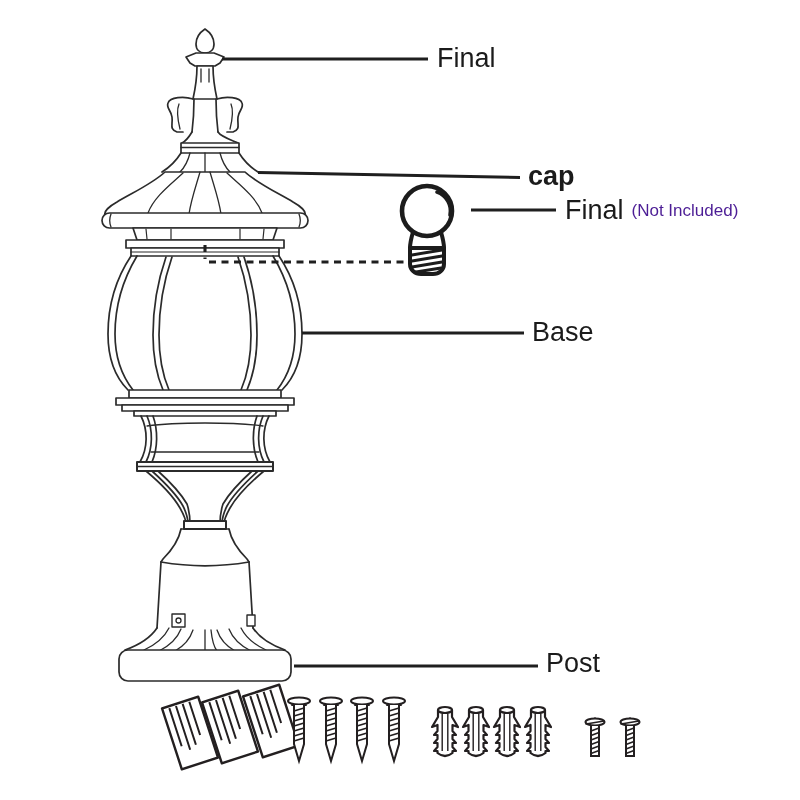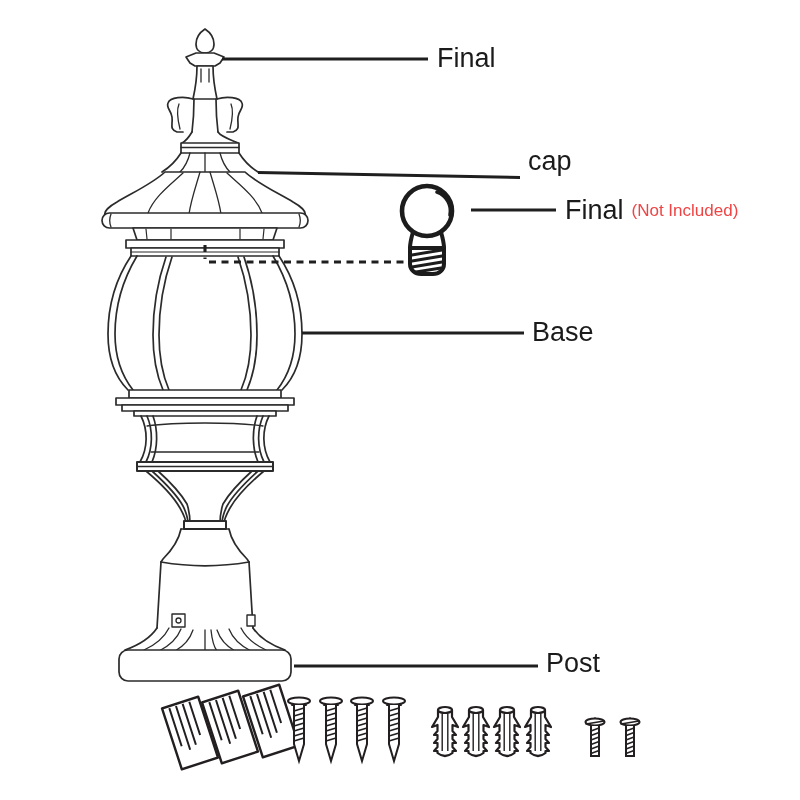--- a/index.html
+++ b/index.html
@@ -1,21 +1,21 @@
 <!DOCTYPE html>
 <html><head>
 <meta charset="utf-8">
 <style>
   html,body{margin:0;padding:0;background:#fff;}
   .stage{position:relative;width:800px;height:800px;background:#fff;overflow:hidden;
          font-family:"Liberation Sans",sans-serif;}
   .stage svg{position:absolute;left:0;top:0;}
   .label{position:absolute;color:#1b1b1b;font-size:27px;line-height:31px;white-space:nowrap;}
   .label-row{display:flex;align-items:center;}
-  .note{font-size:17px;margin-left:8px;color:#ef4444;}
+  .note{font-size:17px;margin-left:8px;color:#4c1d95;}
 </style>
 </head>
 <body>
 
 <div class="stage">
 
 <svg width="800" height="800" viewBox="0 0 800 800">
   <defs>
 
     <g id="gscrew" stroke="#231f20" stroke-width="2" fill="#fff" stroke-linecap="round">
@@ -155,21 +155,21 @@
     <use href="#gplug" x="476"></use>
     <use href="#gplug" x="507"></use>
     <use href="#gplug" x="538"></use>
     <use href="#gsmscrew" x="595"></use>
     <use href="#gsmscrew" x="630"></use>
   </g>
 </svg>
 
   <div class="label" style="left:437px;top:43px;">Final</div>
 
-  <div class="label" style="left:528px;top:146px;">cap</div>
+  <div class="label" style="left:528px;top:161px;font-weight:bold;">cap</div>
 
   <div class="label label-row" style="left:565px;top:195px;">
     <span>Final</span>
     <span class="note">(Not Included)</span>
   </div>
 
   <div class="label" style="left:532px;top:317px;">Base</div>
 
   <div class="label" style="left:546px;top:648px;">Post</div>
 </div>

